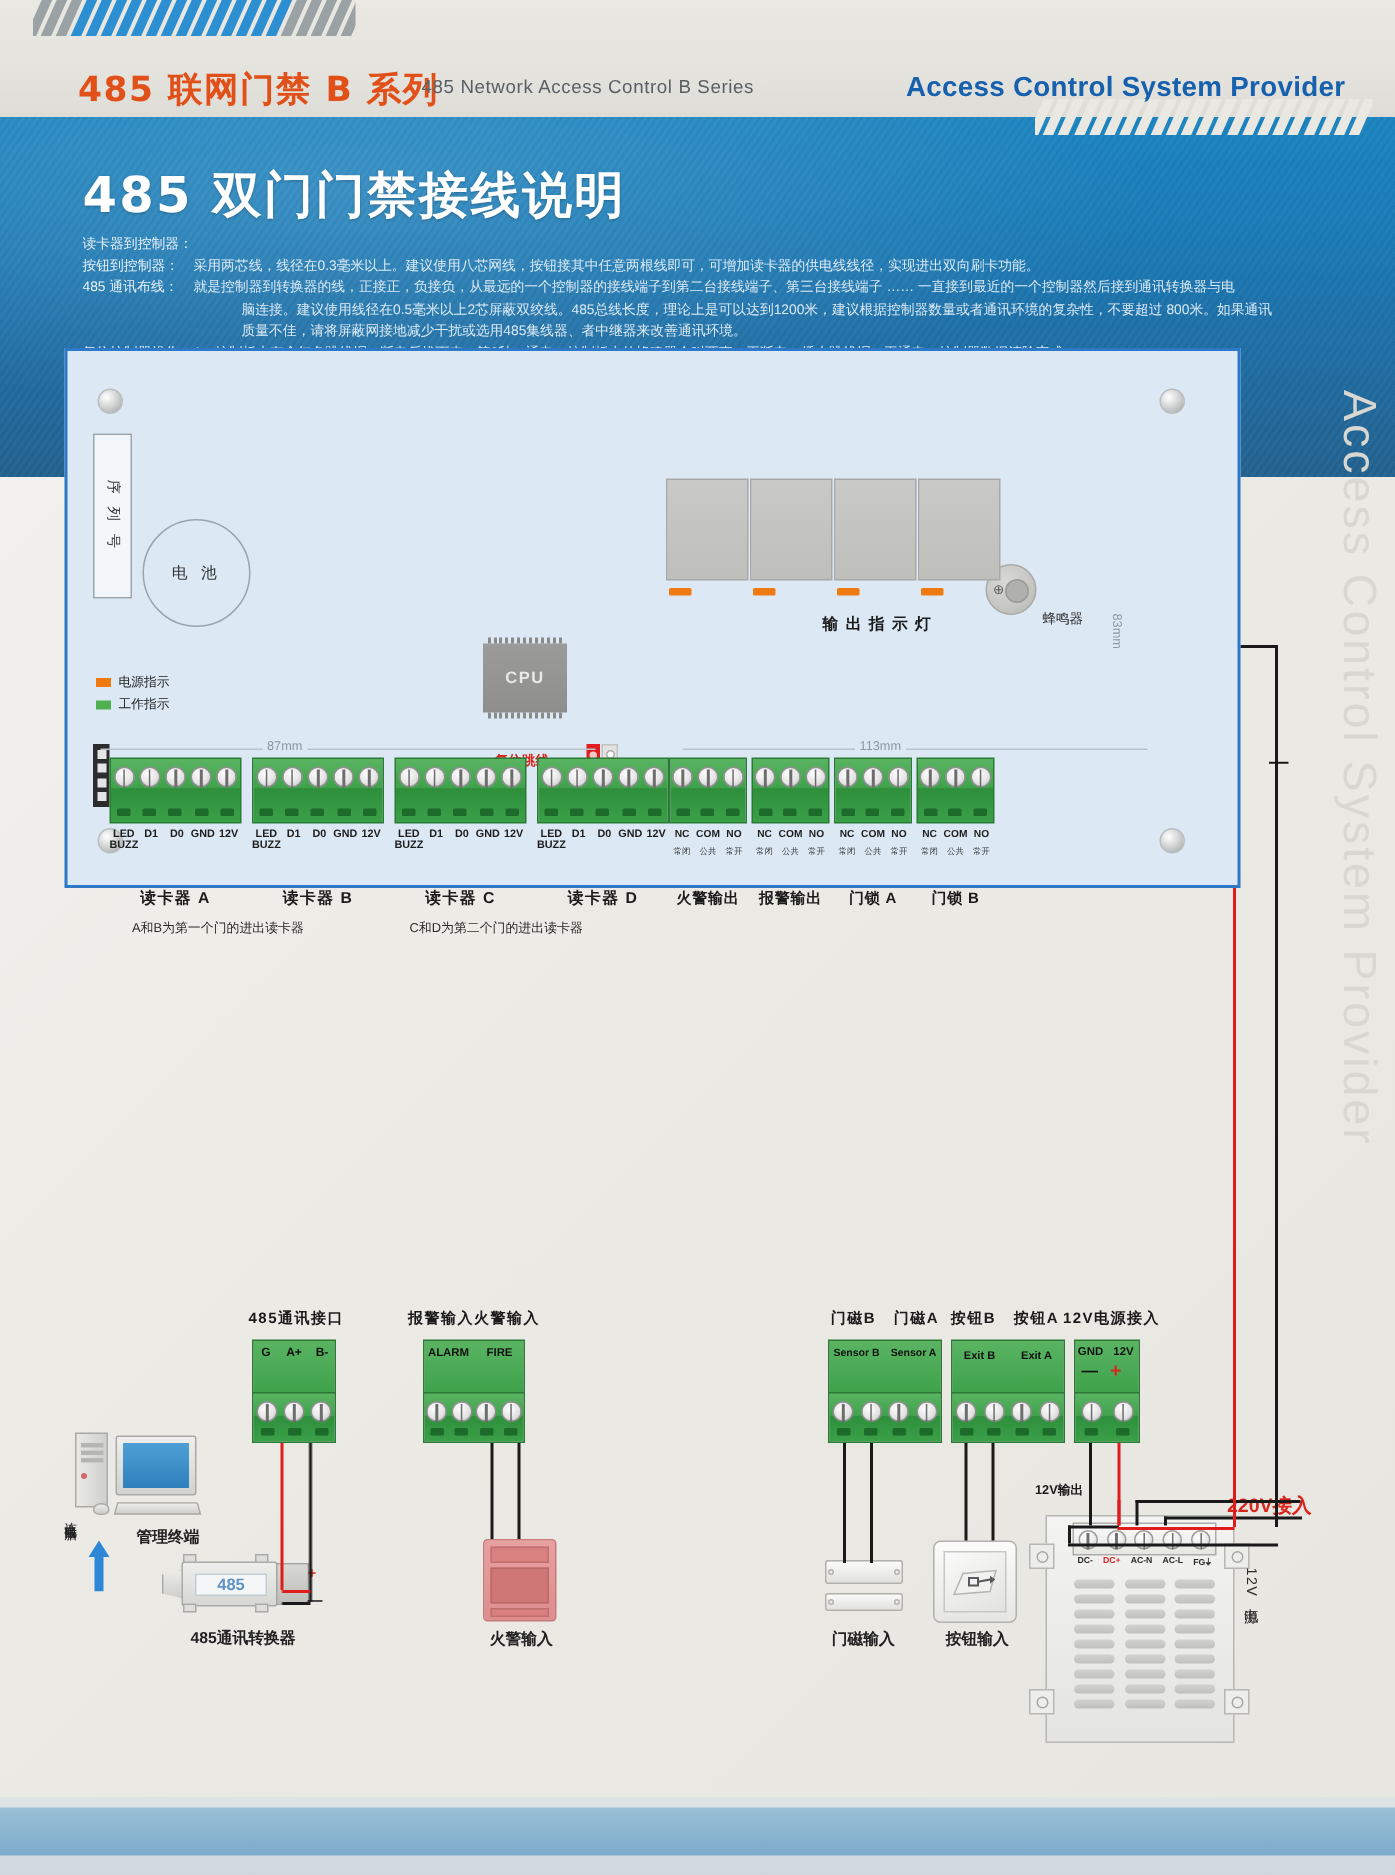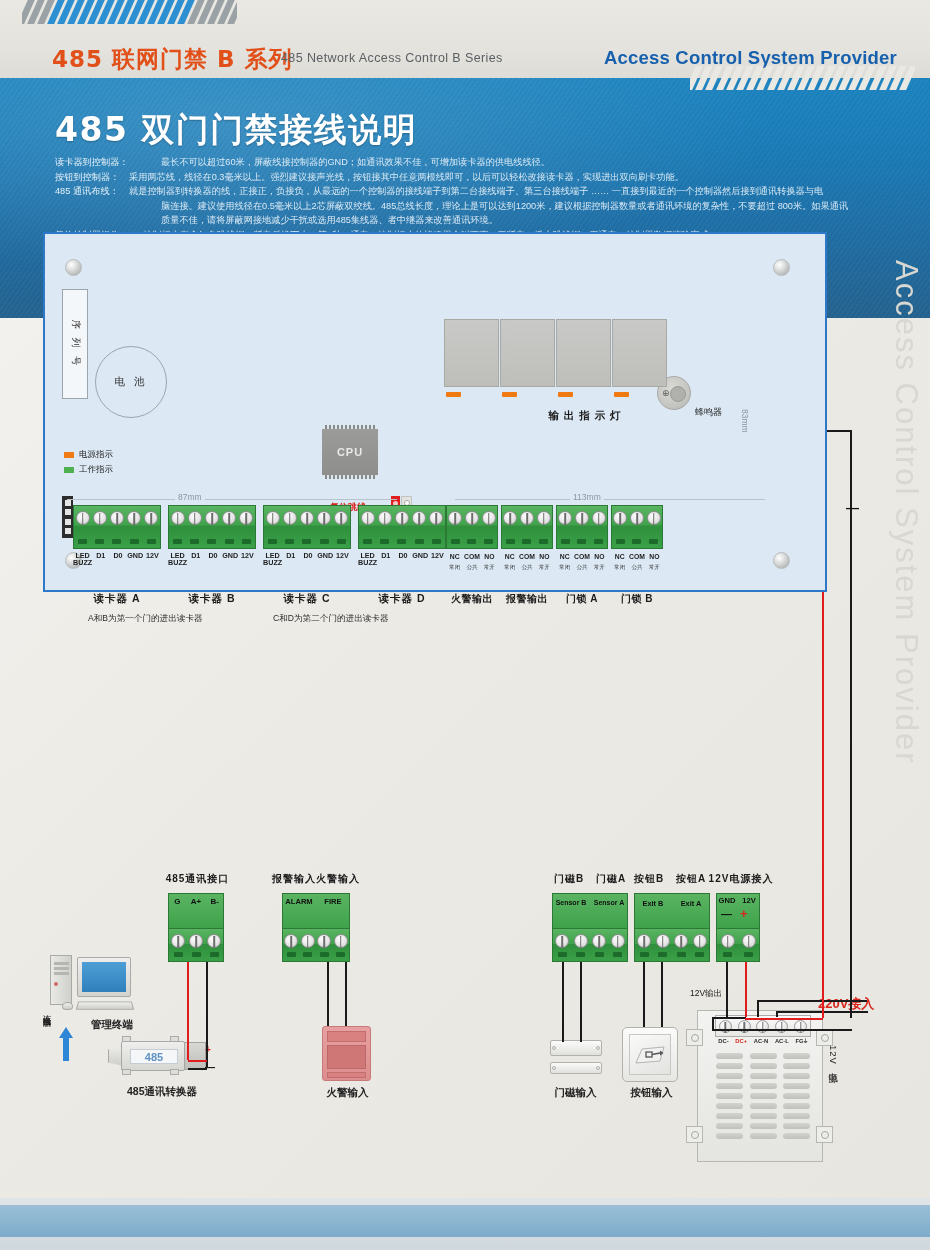--- a/index.html
+++ b/index.html
@@ -434,21 +434,21 @@
   }
   .psu .vents i {
     width: 27px; height: 6px; margin-bottom: 4px; border-radius: 3px;
     background: linear-gradient(to bottom,#d2d2cf,#c0c0bd);
   }
   .psu-vlabel {
     position: absolute; left: 826px; top: 1045px;
     font-size: 9.5px; color: #2a2a2a; writing-mode: vertical-rl; letter-spacing: 1px;
   }
   .v220 { position: absolute; left: 818px; top: 995px; font-size: 13px; font-weight: bold; color: #d8261d; }
-  .v12out { position: absolute; left: 690px; top: 988px; font-size: 8.5px; font-weight: normal; color: #1a1a1a; }
+  .v12out { position: absolute; left: 690px; top: 988px; font-size: 8.5px; font-weight: bold; color: #1a1a1a; }
 </style>
 </head>
 <body>
 
 <div class="page">
 
   <div class="header-top">
     <div class="stripes-left" id="stripesL">
         <i class="g" style="left: 0px;"></i>
         <i class="g" style="left: 10px;"></i>
@@ -502,27 +502,26 @@
 
   <div class="brand-cn">485 联网门禁 B 系列</div>
   <div class="brand-en">485 Network Access Control  B  Series</div>
   <div class="provider-top">Access Control System Provider</div>
   <div class="main-title">485 双门门禁接线说明</div>
 
   <div class="instr" id="instrBlock">
       <div class="instr-row">
         <div class="instr-label">读卡器到控制器：</div>
         <div class="instr-body">
-          <p class="ind">最长不可以超过60米，屏蔽线接控制器的GND；如通讯效果不佳，可增加读卡器的供电线线径。</p>
         </div>
       </div>
       <div class="instr-row">
         <div class="instr-label">按钮到控制器：</div>
         <div class="instr-body">
-          <p>采用两芯线，线径在0.3毫米以上。强烈建议接声光线，按钮接其中任意两根线即可，以后可以轻松改接读卡器，实现进出双向刷卡功能。</p>
+          <p>采用两芯线，线径在0.3毫米以上。建议使用八芯网线，按钮接其中任意两根线即可，可增加读卡器的供电线线径，实现进出双向刷卡功能。</p>
         </div>
       </div>
       <div class="instr-row">
         <div class="instr-label">485 通讯布线：</div>
         <div class="instr-body">
           <p>就是控制器到转换器的线，正接正，负接负，从最远的一个控制器的接线端子到第二台接线端子、第三台接线端子 …… 一直接到最近的一个控制器然后接到通讯转换器与电</p>
           <p class="ind">脑连接。建议使用线径在0.5毫米以上2芯屏蔽双绞线。485总线长度，理论上是可以达到1200米，建议根据控制器数量或者通讯环境的复杂性，不要超过 800米。如果通讯</p>
           <p class="ind">质量不佳，请将屏蔽网接地减少干扰或选用485集线器、者中继器来改善通讯环境。</p>
         </div>
       </div>

